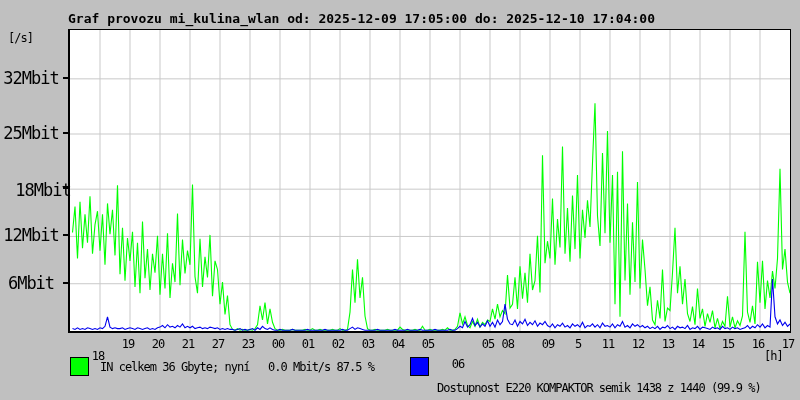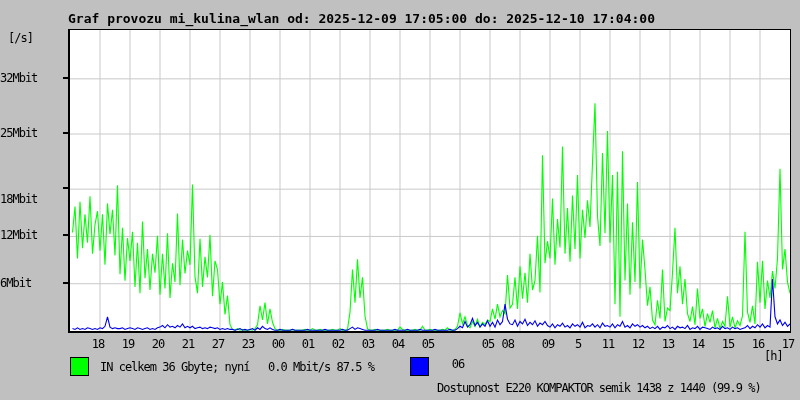--- a/index.html
+++ b/index.html
@@ -5,21 +5,21 @@
   html,body{margin:0;padding:0;}
   body{background:#c0c0c0;font-family:"DejaVu Sans Mono","Liberation Mono",monospace;}
   #stage{position:relative;width:800px;height:400px;background:#c0c0c0;overflow:hidden;}
   .title{position:absolute;left:68px;top:11px;font-size:13px;font-weight:bold;color:#000;letter-spacing:0px;white-space:pre;}
   .unit-y{position:absolute;left:8px;top:31px;font-size:12px;color:#000;letter-spacing:-1px;}
   .unit-x{position:absolute;left:764px;top:349px;font-size:12px;color:#000;letter-spacing:-1px;}
   #plot{position:absolute;left:68px;top:29px;width:720px;height:301px;background:#fff;
         border-top:1px solid #000;border-right:1px solid #000;border-left:2px solid #000;border-bottom:2px solid #000;
         box-sizing:content-box;}
   #plot svg{position:absolute;left:0;top:0;width:720px;height:301px;display:block;}
-  .ylab{position:absolute;width:62px;text-align:left;font-size:12px;color:#000;letter-spacing:-1px;line-height:14px;}
+  .ylab{position:absolute;width:62px;text-align:center;font-size:17px;color:#000;letter-spacing:-1px;line-height:14px;}
   .ytick{position:absolute;width:5px;height:2px;background:#000;}
   .xlab{position:absolute;width:30px;text-align:center;font-size:12px;color:#000;letter-spacing:-1px;top:337px;}
   .legend-swatch{position:absolute;width:19px;height:19px;border:1px solid #000;box-sizing:border-box;}
   .legend-label{position:absolute;font-size:12px;color:#000;letter-spacing:-1px;white-space:pre;}
   .availability{position:absolute;left:437px;top:381px;font-size:12px;letter-spacing:-1px;white-space:pre;}
 </style>
 </head>
 <body>
 
 <div id="stage" style="background: rgb(192, 192, 192);">
@@ -61,29 +61,29 @@
         <polyline points="2.5,202.5 5.0,176.5 7.5,228.5 10.0,171.8 12.5,218.3 15.0,184.4 17.5,212.7 20.0,166.3 22.5,223.8 25.0,194.6 27.5,181.2 30.0,220.6 32.5,184.4 35.0,234.8 37.5,173.4 40.0,204.1 42.5,179.7 45.0,225.4 47.5,155.2 50.0,244.3 52.5,197.8 55.0,250.6 57.5,208.0 60.0,230.9 62.5,201.7 65.0,256.9 67.5,212.7 70.0,263.2 72.5,191.5 75.0,248.2 77.5,219.1 80.0,260.0 82.5,223.8 85.0,242.7 87.5,205.7 90.0,264.8 92.5,223.8 95.0,258.5 97.5,203.3 100.0,267.9 102.5,233.2 105.0,252.1 107.5,183.6 110.0,255.3 112.5,209.6 115.0,243.5 117.5,220.6 120.0,234.8 122.5,154.4 125.0,246.6 127.5,263.2 130.0,208.8 132.5,256.9 135.0,226.9 137.5,247.4 140.0,204.9 142.5,266.3 145.0,230.9 147.5,239.5 150.0,274.2 152.5,252.1 155.0,284.5 157.5,265.5 160.0,294.7 162.5,299.4 165.0,300.2 167.5,298.6 170.0,300.2 172.5,299.4 175.0,300.2 177.5,300.2 180.0,299.4 182.5,300.2 185.0,298.6 187.5,294.7 190.0,275.8 192.5,290.0 195.0,272.6 197.5,293.9 200.0,278.9 202.5,292.3 205.0,298.6 207.5,300.2 210.0,300.2 212.5,299.4 215.0,300.2 217.5,300.2 220.0,300.2 222.5,299.4 225.0,300.2 227.5,300.2 230.0,300.2 232.5,300.2 235.0,299.4 237.5,300.2 240.0,300.2 242.5,298.6 245.0,300.2 247.5,300.2 250.0,299.4 252.5,300.2 255.0,300.2 257.5,300.2 260.0,300.2 262.5,299.4 265.0,300.2 267.5,300.2 270.0,298.6 272.5,300.2 275.0,300.2 277.5,299.4 280.0,282.1 282.5,239.5 285.0,272.6 287.5,229.3 290.0,267.9 292.5,247.4 295.0,286.0 297.5,298.6 300.0,300.2 302.5,300.2 305.0,299.4 307.5,300.2 310.0,300.2 312.5,300.2 315.0,300.2 317.5,299.4 320.0,300.2 322.5,300.2 325.0,300.2 327.5,300.2 330.0,297.1 332.5,299.4 335.0,300.2 337.5,300.2 340.0,300.2 342.5,300.2 345.0,299.4 347.5,300.2 350.0,300.2 352.5,296.3 355.0,300.2 357.5,300.2 360.0,299.4 362.5,300.2 365.0,300.2 367.5,300.2 370.0,300.2 372.5,299.4 375.0,300.2 377.5,297.8 380.0,300.2 382.5,300.2 385.0,299.4 387.5,296.3 390.0,282.9 392.5,293.9 395.0,286.8 397.5,295.5 400.0,297.8 402.5,291.5 405.0,296.3 407.5,289.2 410.0,297.1 412.5,292.3 415.0,294.7 417.5,290.0 420.0,291.5 422.5,278.9 425.0,289.2 427.5,274.2 430.0,286.8 432.5,280.5 435.0,283.7 437.5,245.1 440.0,278.1 442.5,274.2 445.0,247.4 447.5,278.9 450.0,236.4 452.5,268.7 455.0,242.7 457.5,272.6 460.0,223.8 462.5,260.0 465.0,250.6 467.5,205.7 470.0,262.4 472.5,125.3 475.0,233.2 477.5,211.2 480.0,228.5 482.5,168.6 485.0,234.8 487.5,189.1 490.0,217.5 492.5,116.6 495.0,223.8 497.5,178.1 500.0,231.7 502.5,165.5 505.0,219.1 507.5,145.0 510.0,228.5 512.5,179.7 515.0,208.0 517.5,170.2 520.0,197.0 522.5,132.4 525.0,73.3 527.5,186.0 530.0,215.9 532.5,122.9 535.0,203.3 537.5,100.9 540.0,212.7 542.5,145.0 545.0,274.2 547.5,141.8 550.0,286.8 552.5,121.3 555.0,250.6 557.5,173.4 560.0,264.8 562.5,192.3 565.0,252.1 567.5,152.1 570.0,258.5 572.5,209.6 575.0,239.5 577.5,275.8 580.0,256.9 582.5,290.0 585.0,294.7 587.5,270.3 590.0,288.4 592.5,239.5 595.0,291.5 597.5,278.1 600.0,280.5 602.5,242.7 605.0,197.8 607.5,263.2 610.0,236.4 612.5,274.2 615.0,249.0 617.5,283.7 620.0,291.5 622.5,276.6 625.0,294.7 627.5,258.5 630.0,288.4 632.5,278.9 635.0,296.3 637.5,283.7 640.0,292.3 642.5,280.5 645.0,297.8 647.5,288.4 650.0,298.6 652.5,291.5 655.0,296.3 657.5,266.3 660.0,297.1 662.5,286.8 665.0,297.8 667.5,290.8 670.0,295.5 672.5,286.0 675.0,201.7 677.5,282.1 680.0,292.3 682.5,275.8 685.0,293.9 687.5,231.7 690.0,272.6 692.5,230.9 695.0,278.9 697.5,250.6 700.0,267.9 702.5,241.1 705.0,258.5 707.5,228.5 710.0,138.7 712.5,239.5 715.0,219.1 717.5,252.1 720.0,263.2" fill="none" stroke="#00FF00" stroke-width="1.1" stroke-linejoin="miter"></polyline>
         <polyline points="2.5,298.6 5.0,299.4 7.5,297.8 10.0,299.4 12.5,298.6 15.0,299.4 17.5,297.8 20.0,298.6 22.5,299.4 25.0,298.6 27.5,299.4 30.0,297.8 32.5,298.6 35.0,296.3 37.5,286.8 40.0,297.1 42.5,298.6 45.0,297.8 47.5,298.6 50.0,298.6 52.5,297.8 55.0,299.4 57.5,298.6 60.0,297.8 62.5,298.6 65.0,299.4 67.5,297.8 70.0,298.6 72.5,299.4 75.0,298.6 77.5,297.8 80.0,299.4 82.5,298.6 85.0,299.4 87.5,297.8 90.0,297.1 92.5,295.5 95.0,297.8 97.5,294.7 100.0,297.1 102.5,296.3 105.0,297.8 107.5,295.5 110.0,297.1 112.5,293.9 115.0,297.8 117.5,296.3 120.0,297.8 122.5,296.3 125.0,298.6 127.5,297.8 130.0,297.1 132.5,298.6 135.0,297.8 137.5,298.6 140.0,297.1 142.5,297.8 145.0,298.6 147.5,297.8 150.0,299.4 152.5,298.6 155.0,299.4 157.5,298.6 160.0,299.4 162.5,299.4 165.0,300.2 167.5,299.4 170.0,298.6 172.5,300.2 175.0,299.4 177.5,300.2 180.0,299.4 182.5,298.6 185.0,300.2 187.5,297.8 190.0,299.4 192.5,296.3 195.0,298.6 197.5,299.4 200.0,297.8 202.5,299.4 205.0,300.2 207.5,300.2 210.0,299.4 212.5,300.2 215.0,300.2 217.5,300.2 220.0,300.2 222.5,299.4 225.0,300.2 227.5,300.2 230.0,300.2 232.5,300.2 235.0,300.2 237.5,299.4 240.0,300.2 242.5,300.2 245.0,300.2 247.5,300.2 250.0,300.2 252.5,300.2 255.0,299.4 257.5,300.2 260.0,300.2 262.5,300.2 265.0,300.2 267.5,300.2 270.0,300.2 272.5,299.4 275.0,300.2 277.5,300.2 280.0,298.6 282.5,297.1 285.0,299.4 287.5,297.8 290.0,298.6 292.5,299.4 295.0,300.2 297.5,300.2 300.0,300.2 302.5,300.2 305.0,300.2 307.5,299.4 310.0,300.2 312.5,300.2 315.0,300.2 317.5,300.2 320.0,300.2 322.5,300.2 325.0,299.4 327.5,300.2 330.0,300.2 332.5,300.2 335.0,300.2 337.5,299.4 340.0,300.2 342.5,300.2 345.0,300.2 347.5,300.2 350.0,299.4 352.5,300.2 355.0,300.2 357.5,300.2 360.0,300.2 362.5,300.2 365.0,299.4 367.5,300.2 370.0,300.2 372.5,300.2 375.0,300.2 377.5,300.2 380.0,299.4 382.5,300.2 385.0,300.2 387.5,298.6 390.0,296.3 392.5,297.8 395.0,291.5 397.5,297.1 400.0,294.7 402.5,288.4 405.0,295.5 407.5,292.3 410.0,297.1 412.5,293.9 415.0,296.3 417.5,290.8 420.0,296.3 422.5,292.3 425.0,297.1 427.5,290.0 430.0,294.7 432.5,291.5 435.0,274.2 437.5,289.2 440.0,293.9 442.5,294.7 445.0,290.0 447.5,296.3 450.0,291.5 452.5,293.9 455.0,289.2 457.5,295.5 460.0,292.3 462.5,294.7 465.0,290.8 467.5,296.3 470.0,293.1 472.5,294.7 475.0,291.5 477.5,295.5 480.0,297.1 482.5,293.9 485.0,297.8 487.5,294.7 490.0,296.3 492.5,293.1 495.0,297.1 497.5,295.5 500.0,297.8 502.5,293.9 505.0,296.3 507.5,294.7 510.0,297.1 512.5,292.3 515.0,297.8 517.5,295.5 520.0,296.3 522.5,293.9 525.0,297.1 527.5,294.7 530.0,297.8 532.5,293.1 535.0,296.3 537.5,295.5 540.0,297.1 542.5,293.9 545.0,297.8 547.5,294.7 550.0,296.3 552.5,291.5 555.0,297.1 557.5,295.5 560.0,297.8 562.5,293.9 565.0,296.3 567.5,294.7 570.0,297.1 572.5,295.5 575.0,297.8 577.5,296.3 580.0,298.6 582.5,297.1 585.0,298.6 587.5,296.3 590.0,299.4 592.5,297.1 595.0,297.8 597.5,295.5 600.0,298.6 602.5,297.1 605.0,299.4 607.5,296.3 610.0,297.8 612.5,297.1 615.0,298.6 617.5,295.5 620.0,299.4 622.5,297.8 625.0,298.6 627.5,296.3 630.0,299.4 632.5,297.1 635.0,297.8 637.5,298.6 640.0,299.4 642.5,297.1 645.0,298.6 647.5,297.8 650.0,299.4 652.5,296.3 655.0,298.6 657.5,297.8 660.0,299.4 662.5,297.1 665.0,298.6 667.5,297.8 670.0,299.4 672.5,298.6 675.0,297.8 677.5,295.5 680.0,298.6 682.5,296.3 685.0,297.8 687.5,294.7 690.0,297.1 692.5,293.9 695.0,297.8 697.5,295.5 700.0,297.1 702.5,249.0 705.0,286.8 707.5,293.9 710.0,290.0 712.5,295.5 715.0,292.3 717.5,296.3 720.0,293.9" fill="none" stroke="#0000EE" stroke-width="1.1" stroke-linejoin="miter"></polyline>
       </svg>
   </div>
 
   <div id="ylabs">
       <div class="ylab" style="left: 0px; top: 70.8534px;">32Mbit</div>
       <div class="ytick" style="left: 63px; top: 76.8534px;"></div>
       <div class="ylab" style="left: 0px; top: 126.01px;">25Mbit</div>
       <div class="ytick" style="left: 63px; top: 132.01px;"></div>
-      <div class="ylab" style="left: 0px; top: 192px;">18Mbit</div>
+      <div class="ylab" style="left: 0px; top: 183px; padding-left: 12px;">18Mbit</div>
       <div class="ytick" style="left: 63px; top: 187.168px;"></div>
       <div class="ylab" style="left: 0px; top: 228.445px;">12Mbit</div>
       <div class="ytick" style="left: 63px; top: 234.445px;"></div>
       <div class="ylab" style="left: 0px; top: 275.723px;">6Mbit</div>
       <div class="ytick" style="left: 63px; top: 281.723px;"></div>
     </div>
   <div id="xlabs">
-      <div class="xlab" style="left: 83px;">18</div>
+      <div class="xlab" style="left: 83px; margin-top: 12px;">18</div>
       <div class="xlab" style="left: 113px;">19</div>
       <div class="xlab" style="left: 143px;">20</div>
       <div class="xlab" style="left: 173px;">21</div>
       <div class="xlab" style="left: 203px;">27</div>
       <div class="xlab" style="left: 233px;">23</div>
       <div class="xlab" style="left: 263px;">00</div>
       <div class="xlab" style="left: 293px;">01</div>
       <div class="xlab" style="left: 323px;">02</div>
       <div class="xlab" style="left: 353px;">03</div>
       <div class="xlab" style="left: 383px;">04</div>

